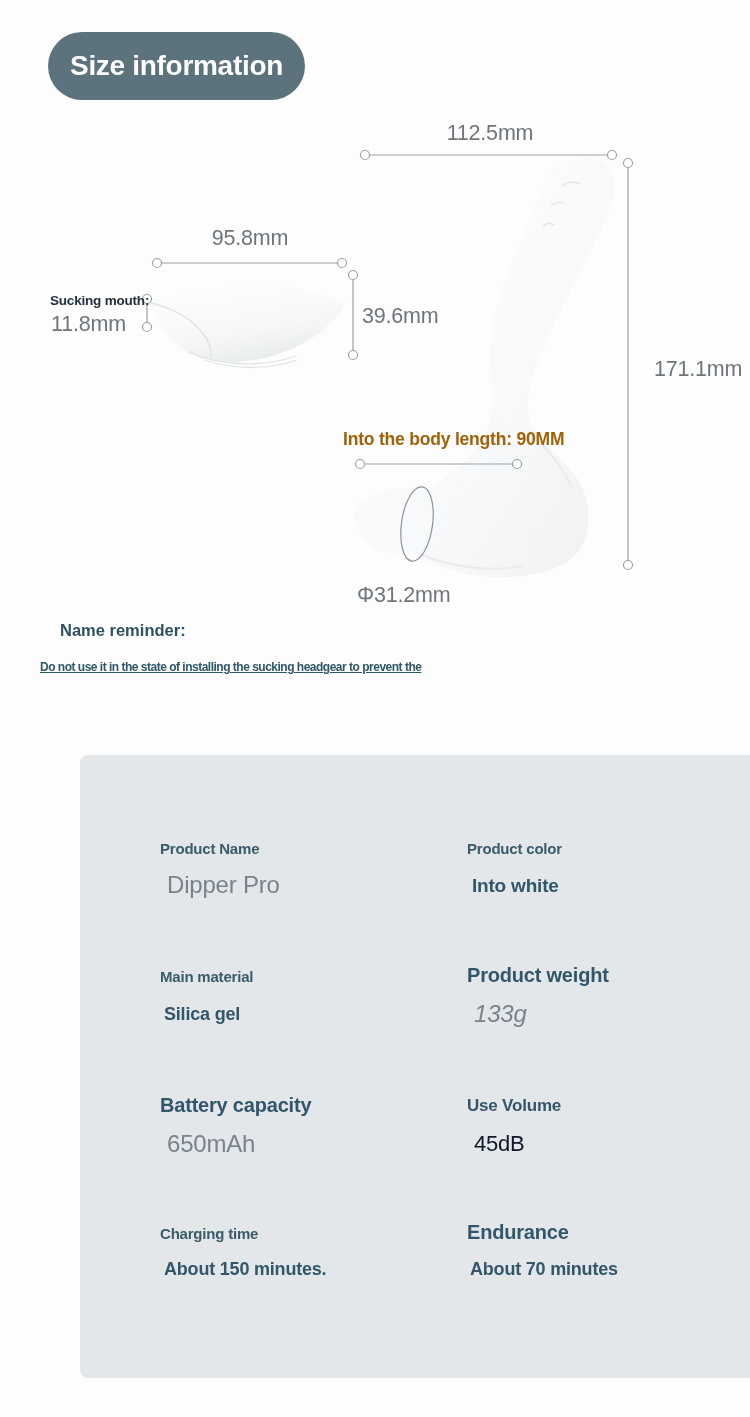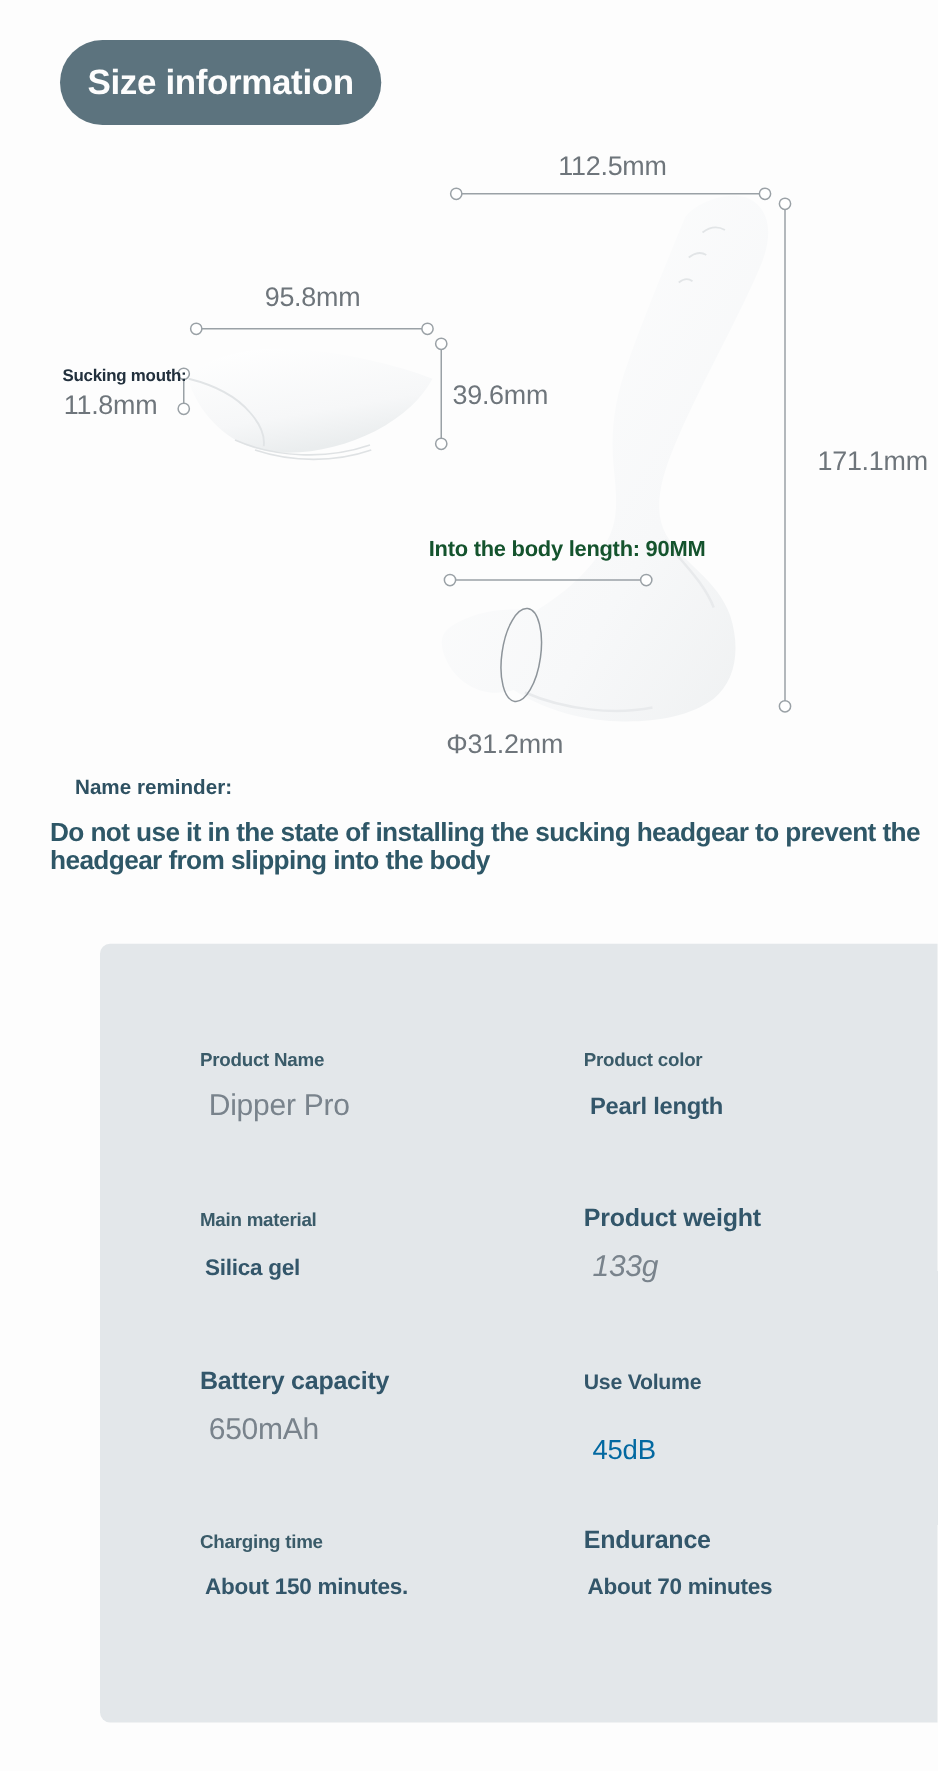--- a/index.html
+++ b/index.html
@@ -17,38 +17,38 @@
     background:#5c737e;display:flex;align-items:center;justify-content:center;
   }
   .badge span{color:#fdfdfd;font-size:28px;font-weight:bold;letter-spacing:-.3px;}
 
   
   #diagram-svg{left:0;top:0;width:750px;height:640px;}
 
   .dim{color:#6e757b;font-size:21.5px;letter-spacing:-.2px;}
   .dim-center{text-align:center;}
   .lbl-dark-sm{color:#22303d;font-size:13.5px;font-weight:bold;letter-spacing:-.2px;}
-  .lbl-teal{color:#14532d;font-size:17.5px;font-weight:bold;letter-spacing:-.2px;}
+  .lbl-teal{color:#a16207;font-size:17.5px;font-weight:bold;letter-spacing:-.2px;}
 
   
   .reminder-title{left:60px;top:621px;color:#2e5162;font-size:16.5px;font-weight:bold;}
-  .reminder-body{left:40px;top:656px;width:700px;color:#2e5767;font-size:21px;
-    font-weight:bold;letter-spacing:-.5px;line-height:22px;}
+  .reminder-body{left:40px;top:656px;width:700px;color:#2e5767;font-size:12px;
+    font-weight:bold;letter-spacing:-.5px;line-height:22px;text-decoration:underline;}
   .reminder-body div{white-space:nowrap;}
 
   
   .spec-card{
     left:80px;top:755px;width:712px;height:623px;border-radius:8px;
     background:#e3e7ea;
   }
   .cell-lbl-sm{font-size:15px;font-weight:bold;color:#3a5b69;letter-spacing:-.2px;}
   .cell-lbl-md{font-size:17px;font-weight:bold;color:#33566a;letter-spacing:-.2px;}
   .cell-lbl-lg{font-size:20px;font-weight:bold;color:#32566a;letter-spacing:-.2px;}
   .cell-val-gray{font-size:24px;color:#79838c;letter-spacing:-.2px;}
-  .cell-val-gray-sm{font-size:22px;color:#0369a1;letter-spacing:-.2px;margin-top:16px;}
+  .cell-val-gray-sm{font-size:22px;color:#0f172a;letter-spacing:-.2px;}
   .cell-val-dark{font-size:18px;font-weight:bold;color:#33566a;letter-spacing:-.2px;}
 </style>
 </head>
 <body>
 
 <div class="abs badge">
   <span>Size information</span>
 </div>
 
 <svg id="diagram-svg" class="abs" viewBox="0 0 750 640">
@@ -129,29 +129,28 @@
 <div class="abs dim dim-center" style="left:155px;top:226px;width:190px;">95.8mm</div>
 <div class="abs lbl-dark-sm" style="left:50px;top:293px;">Sucking mouth:</div>
 <div class="abs dim" style="left:51px;top:312px;">11.8mm</div>
 <div class="abs dim" style="left:362px;top:304px;">39.6mm</div>
 <div class="abs lbl-teal" style="left:343px;top:429px;">Into the body length: 90MM</div>
 <div class="abs dim" style="left:357px;top:583px;">Φ31.2mm</div>
 
 <div class="abs reminder-title">Name reminder:</div>
 <div class="abs reminder-body">
   <div>Do not use it in the state of installing the sucking headgear to prevent the</div>
-  <div>headgear from slipping into the body</div>
 </div>
 
 <div class="abs spec-card">
 
   <div class="abs cell-lbl-sm" style="left:80px;top:85px;">Product Name</div>
   <div class="abs cell-val-gray" style="left:87px;top:116px;">Dipper Pro</div>
   <div class="abs cell-lbl-sm" style="left:387px;top:85px;">Product color</div>
-  <div class="abs cell-val-dark" style="left:392px;top:120px;font-size:19px;">Pearl length</div>
+  <div class="abs cell-val-dark" style="left:392px;top:120px;font-size:19px;">Into white</div>
 
   <div class="abs cell-lbl-sm" style="left:80px;top:213px;text-align:center;">Main material</div>
   <div class="abs cell-val-dark" style="left:84px;top:249px;">Silica gel</div>
   <div class="abs cell-lbl-lg" style="left:387px;top:209px;">Product weight</div>
   <div class="abs cell-val-gray" style="left:394px;top:245px;font-style:italic;">133g</div>
 
   <div class="abs cell-lbl-lg" style="left:80px;top:339px;">Battery capacity</div>
   <div class="abs cell-val-gray" style="left:87px;top:375px;">650mAh</div>
   <div class="abs cell-lbl-md" style="left:387px;top:341px;">Use Volume</div>
   <div class="abs cell-val-gray-sm" style="left:394px;top:376px;">45dB</div>

